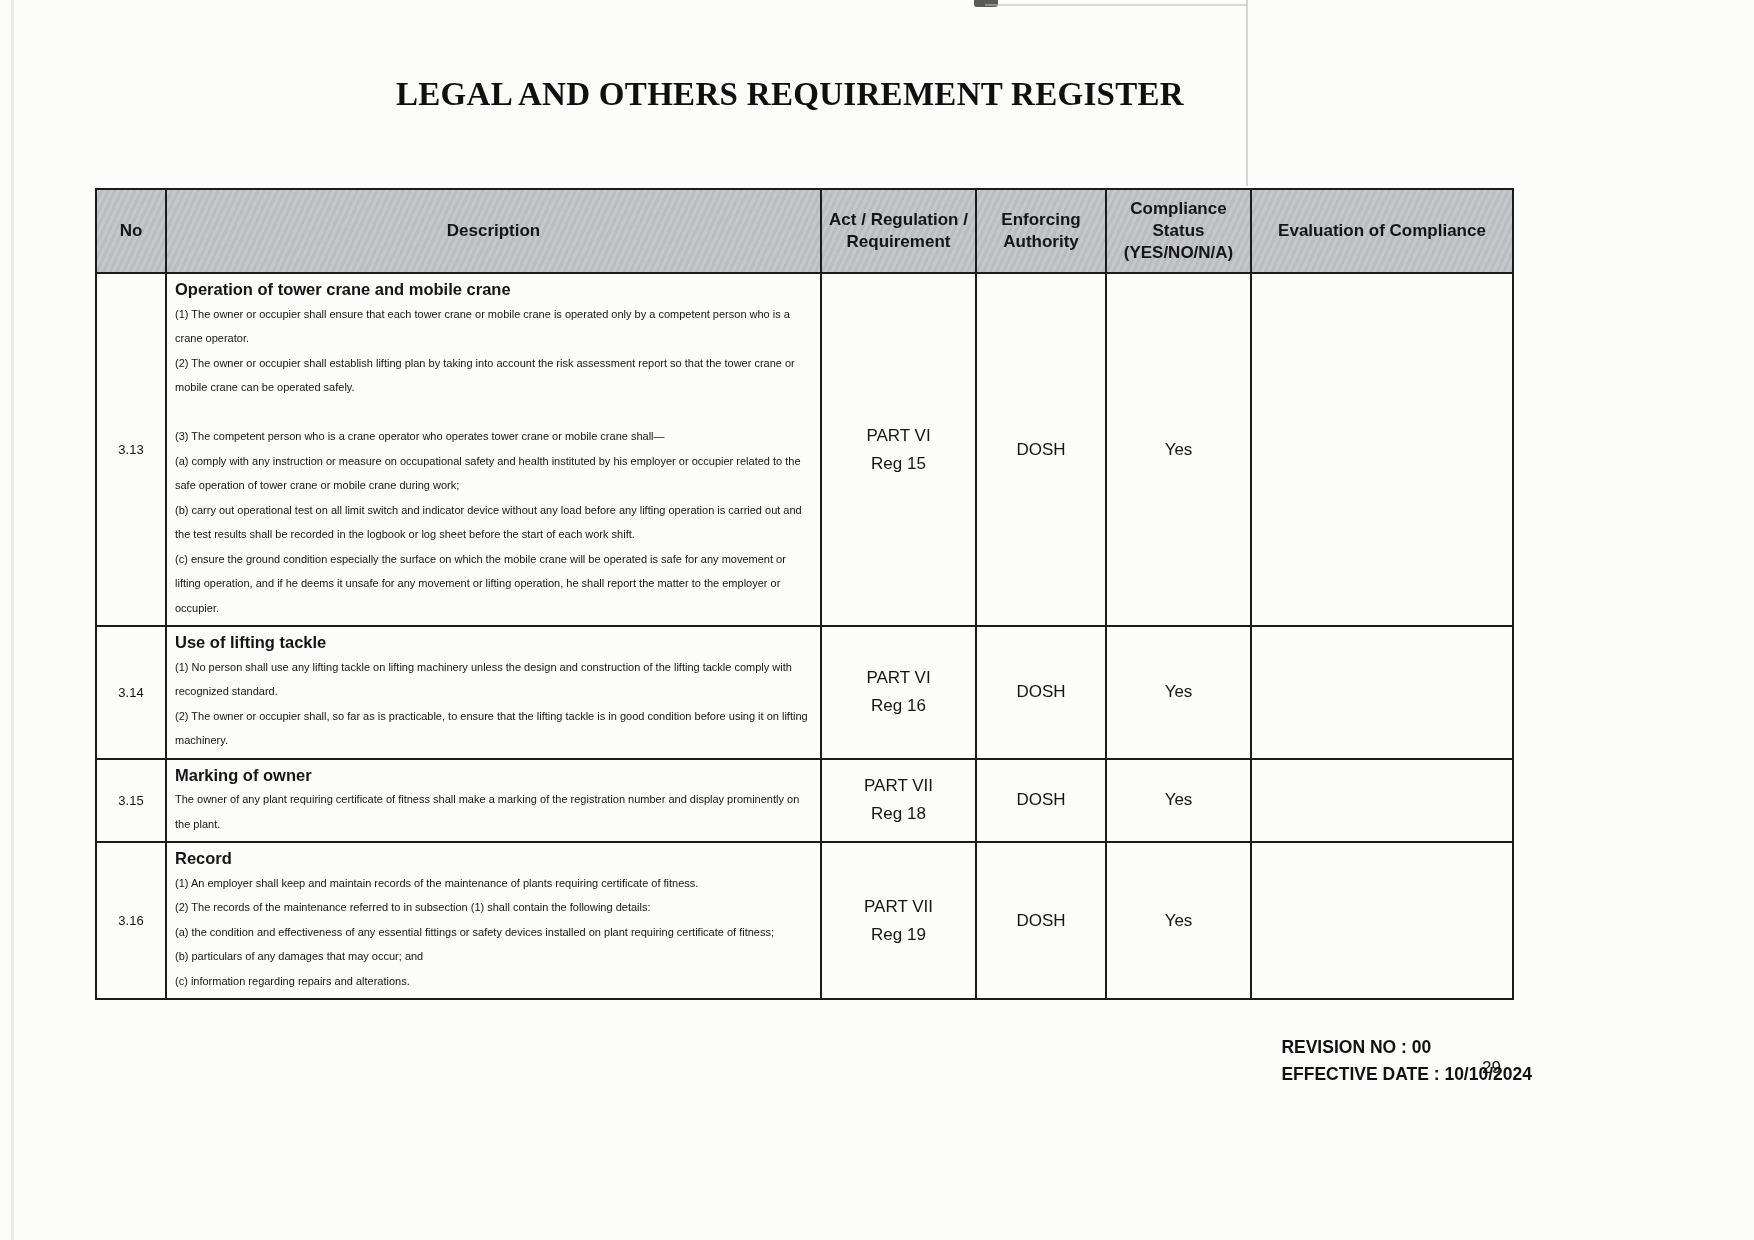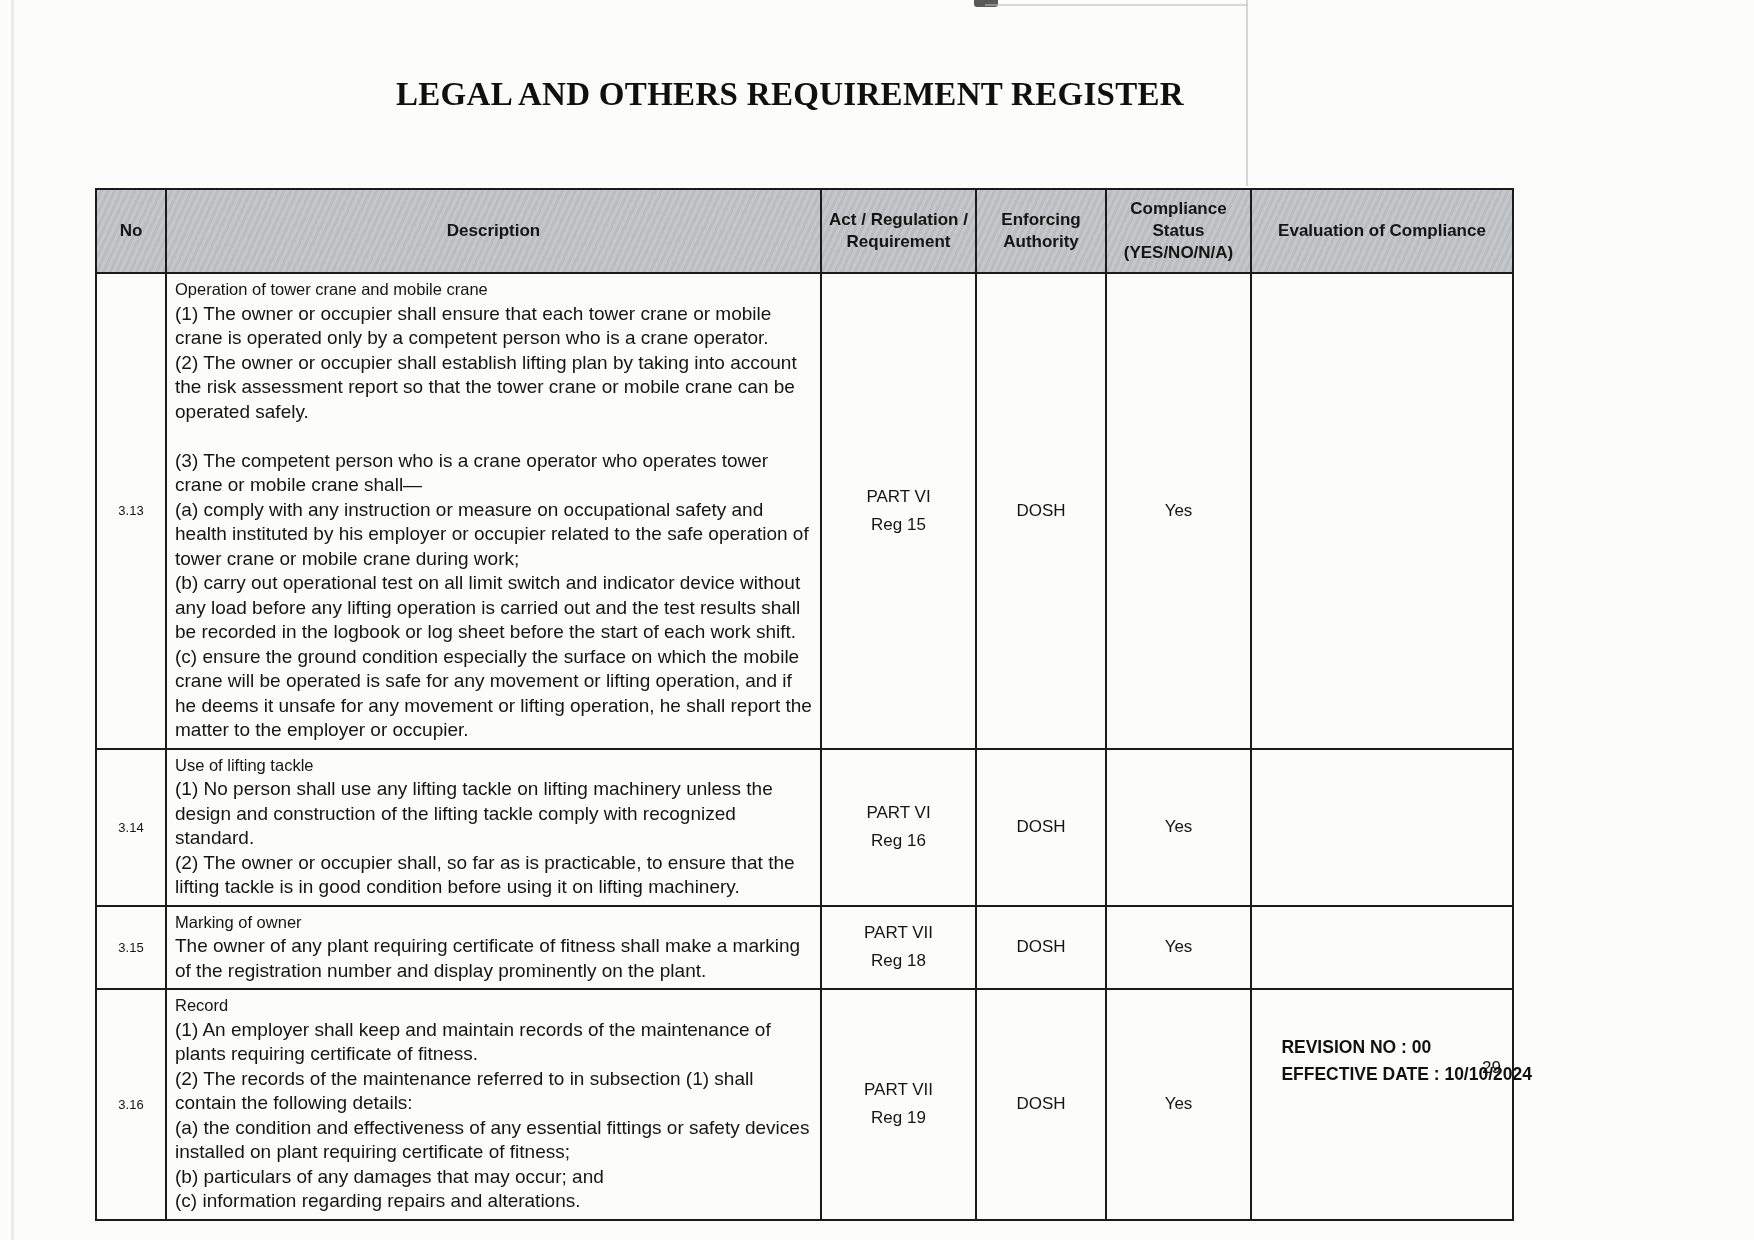--- a/index.html
+++ b/index.html
@@ -29,22 +29,22 @@
   table.register th {
     background:var(--header-bg,#c2c4c8);
     height:84px; vertical-align:middle; text-align:center;
     font-size:17px; font-weight:700; white-space:pre-line; line-height:22px;
     background-image:repeating-linear-gradient(115deg, rgba(255,255,255,.05) 0 3px, rgba(0,0,0,.04) 3px 6px);
   }
   .w-no { width:70px; } .w-desc { width:655px; } .w-act { width:155px; }
   .w-auth { width:130px; } .w-status { width:145px; } .w-eval { width:262px; }
   td.cell-no { text-align:center; vertical-align:middle; font-size:13px; }
   td.cell-desc { vertical-align:top; padding:3px 8px 5px 8px; }
-  .desc-title { font-weight:400; font-size:16.5px; line-height:24.5px; }
-  .desc-line { font-size:19px; line-height:24.5px; }
+  .desc-title { font-weight:700; font-size:16.5px; line-height:24.5px; }
+  .desc-line { font-size:11px; line-height:24.5px; }
   .desc-gap { height:24.5px; }
   td.cell-act, td.cell-auth, td.cell-status, td.cell-eval {
     text-align:center; vertical-align:middle; font-size:17px;
   }
   td.cell-act { white-space:pre-line; line-height:28px; }
   
   .page-number { position:absolute; left:95px; top:1058px; width:1390px; text-align:right; font-size:17px;margin-left:16px; }
   .revision-block {
     position:absolute; right:222px; top:1034px; text-align:left;
     font-size:17.5px; font-weight:700; line-height:27px; color:#111;

